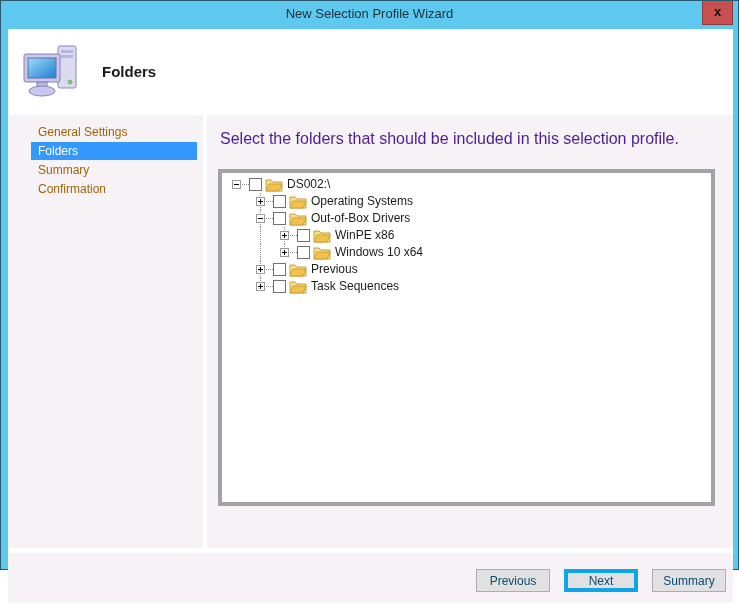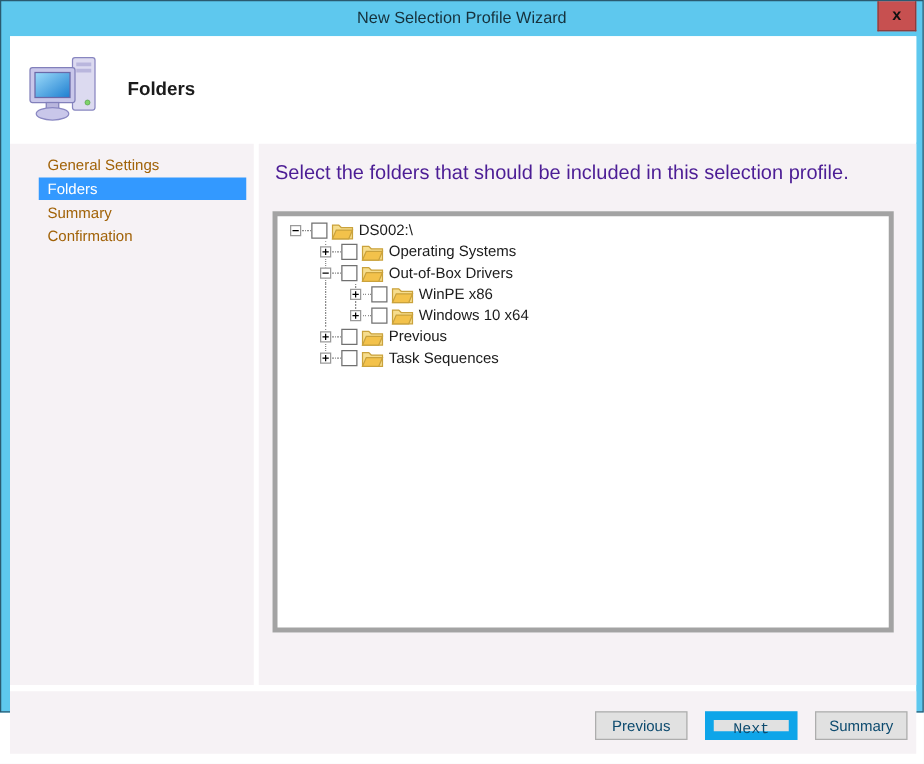--- a/index.html
+++ b/index.html
@@ -64,21 +64,21 @@
   .cbx.checked::after{content:"";position:absolute;left:2px;top:2px;width:7px;height:4px;
     border-left:2px solid #000;border-bottom:2px solid #000;transform:rotate(-50deg);}
   .ficon{width:18px;height:15px;flex:none;margin:1px 4px 0 0;}
   .tlabel{font-size:12px;color:#1b1b1b;line-height:16px;white-space:pre;cursor:default;}
 
   
   .footer{position:absolute;left:0;top:524px;width:725px;height:50px;background:var(--panel);
     display:flex;justify-content:flex-end;align-items:flex-start;padding:16px 7px 0 0;}
   .btn{width:74px;height:23px;margin-left:14px;background:#e1e1e1;border:1px solid #adadad;
     font-size:12px;font-family:"Liberation Sans",sans-serif;color:#0c4a6e;cursor:default;}
-  .btn.default{border:7px solid #0ea5e9;font-family:Liberation Mono, monospace;}
+  .btn.default{border:4px solid #0ea5e9;}
 </style>
 </head>
 <body>
 
 <div class="window">
 
   <div class="titlebar">
     <div class="title-text">New Selection Profile Wizard</div>
     <div class="close-btn">x</div>
   </div>

